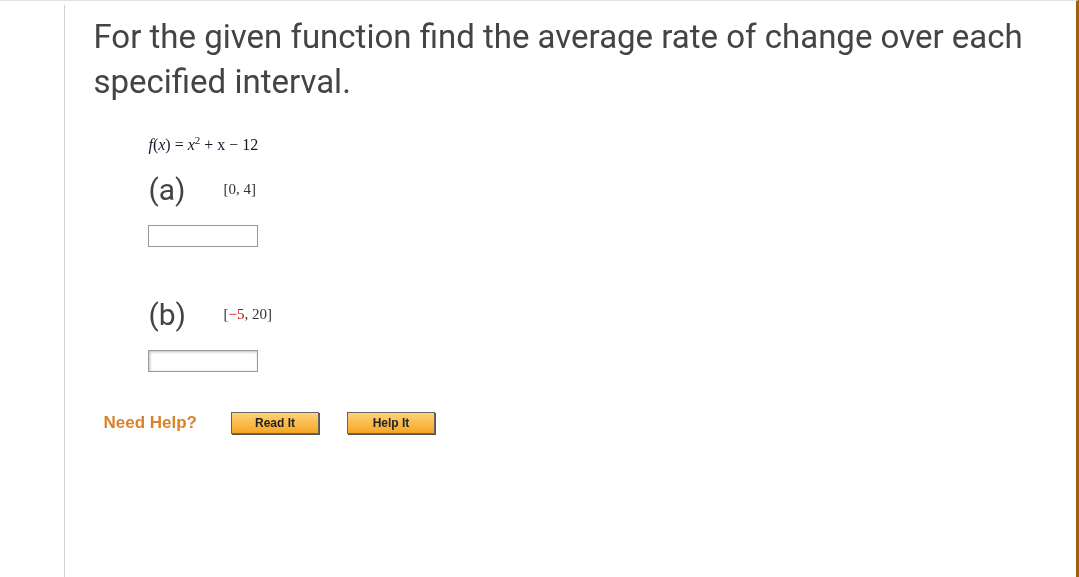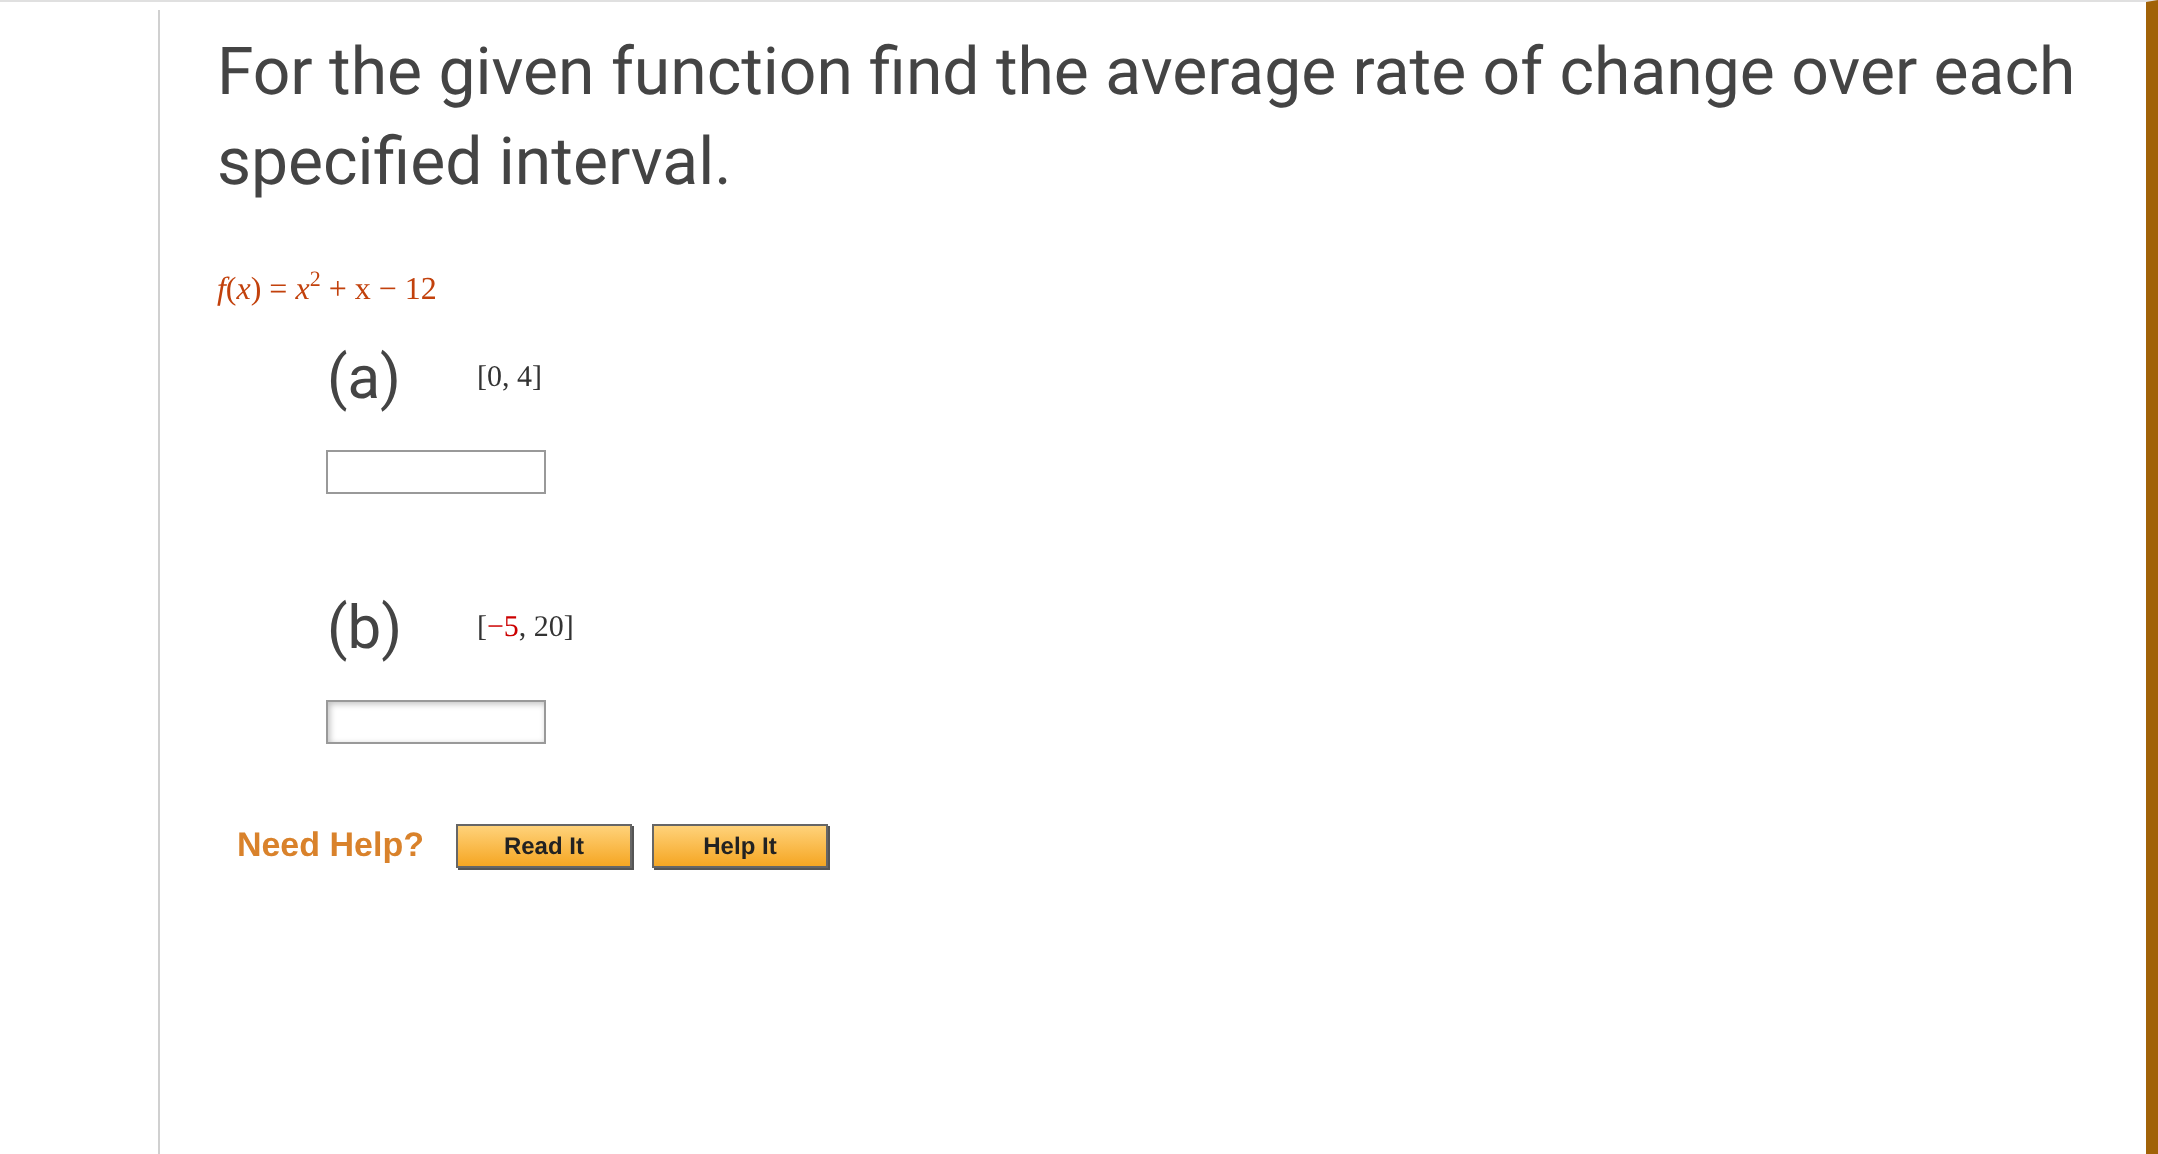--- a/index.html
+++ b/index.html
@@ -9,25 +9,25 @@
     }
     body {
       font-family: Arial, Helvetica, sans-serif;
       background: #ffffff;
       width: 1079px;
       height: 577px;
       position: relative;
     }
     .outer-border {
       border-top: 1px solid #e0e0e0;
-      border-right: 6px solid #a16207;
+      border-right: 3px solid #a16207;
       width: 100%;
       height: 100%;
       padding-top: 4px;
-      padding-left: 25px;
+      padding-left: 10px;
     }
     .left-spacer {
       display: inline-block;
       width: 50px;
       height: 100%;
       vertical-align: top;
     }
     .content-panel {
       display: inline-block;
       border-left: 1px solid #d0d0d0;
@@ -41,21 +41,22 @@
       font-size: 33px;
       color: #444444;
       font-weight: 400;
       line-height: 1.35;
       margin-bottom: 30px;
       font-family: Roboto, Arial, sans-serif;
     }
     .formula {
       font-family: "Times New Roman", Times, serif;
       font-size: 16px;
-      color: #c2410c;
+      color: #0f172a;
+      margin-left: 55px;
       margin-bottom: 18px;
     }
     .formula .fvar {
       font-style: italic;
     }
     .formula sup {
       font-size: 11px;
       vertical-align: super;
     }
     .part-row {
@@ -99,21 +100,21 @@
       background: #ffffff;
       padding: 2px 4px;
       font-size: 13px;
       box-shadow: 1px 1px 3px rgba(0,0,0,0.25) inset;
     }
     .help-row {
       margin-left: 10px;
       margin-top: 10px;
       display: flex;
       align-items: center;
-      gap: 10px;
+      gap: 28px;
     }
     .need-help {
       font-family: Arial, sans-serif;
       font-size: 17px;
       font-weight: bold;
       color: #d9822b;
       margin-right: 6px;
     }
     .help-btn {
       background: linear-gradient(to bottom, #ffd27a 0%, #f5a623 100%);

